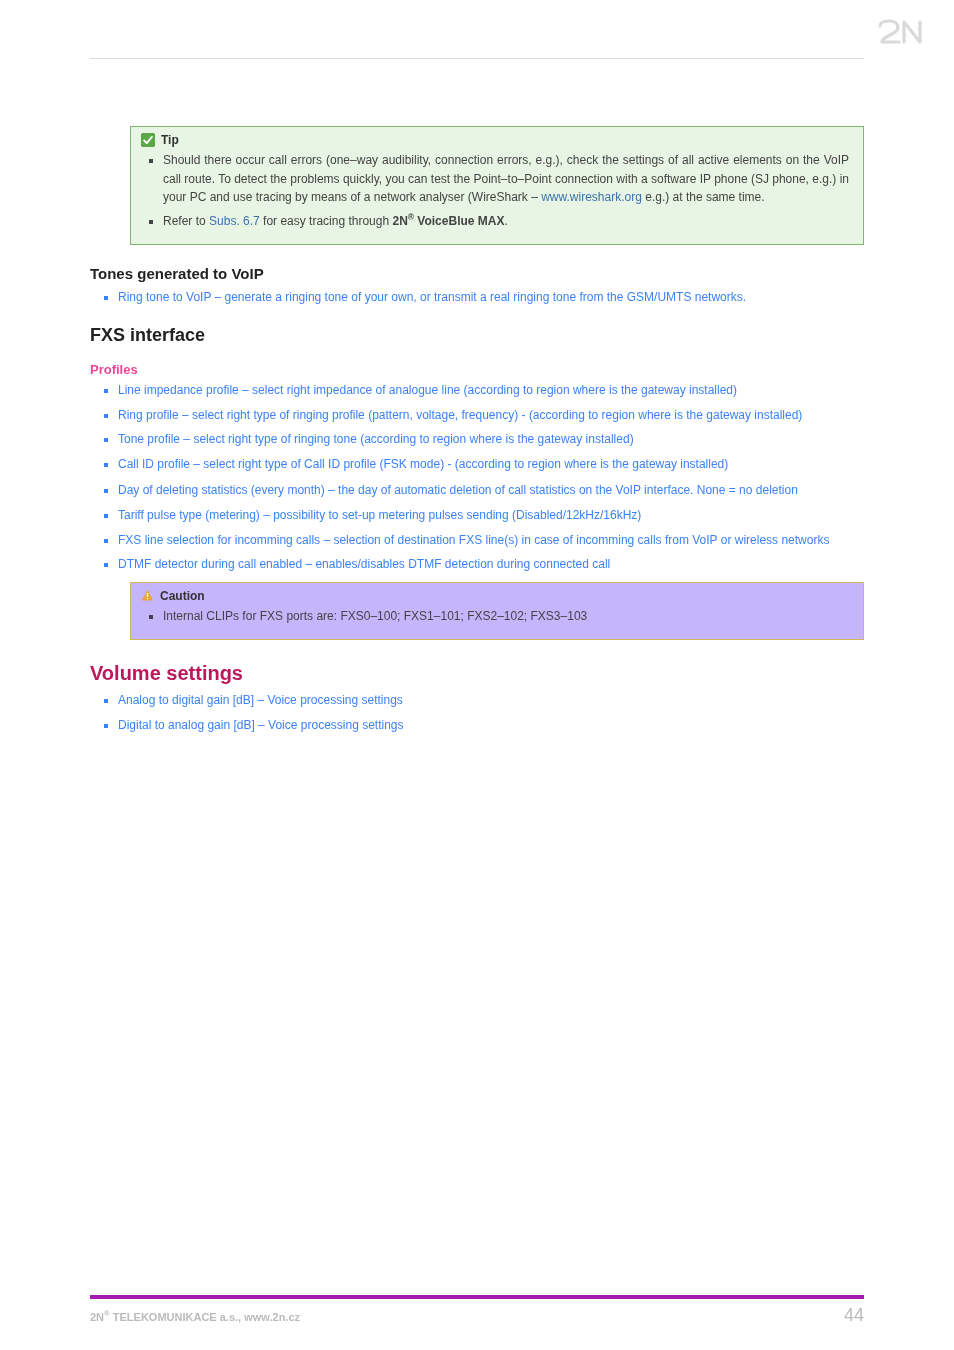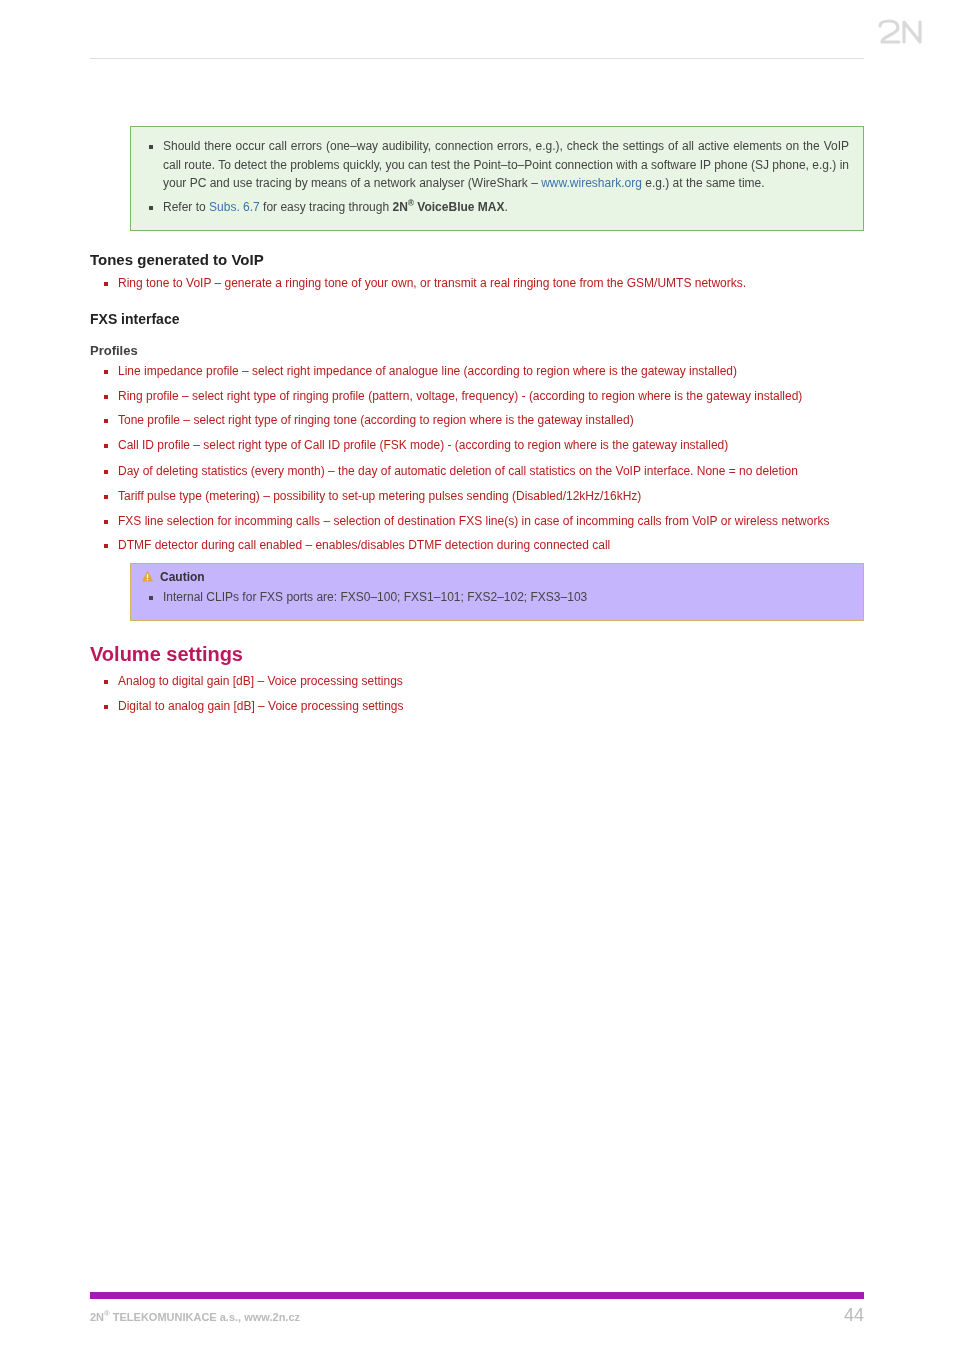--- a/index.html
+++ b/index.html
@@ -8,28 +8,28 @@
   .hr-top{position:absolute;top:58px;left:90px;right:90px;height:1px;background:#ddd;}
   .content{margin-top:90px;}
   .box{border:1.5px solid;padding:10px 14px;margin:0 0 20px 40px;}
   .box-tip{background:#e8f5e4;border-color:#7fb56c;}
   .box-caution{background:#c4b5fd;border-color:#d0b85a;}
   .box-title{font-size:12px;font-weight:bold;color:#333;display:flex;align-items:center;gap:6px;margin:-4px 0 4px -4px;}
   .box-content{font-size:12px;line-height:1.55;color:#444;text-align:justify;}
   .box ul{margin:0;padding-left:18px;}
   .box li{margin:0 0 4px 0;list-style:square;}
   h3.sec{font-size:15px;font-weight:bold;color:#222;margin:20px 0 6px 0;}
-  h3.sub{font-size:14px;font-weight:bold;color:#222;margin:18px 0 6px 0;}
-  h4.sub{font-size:13px;font-weight:bold;color:#404040;margin:16px 0 4px 0;}
+  h3.sub{font-size:18px;font-weight:bold;color:#222;margin:18px 0 6px 0;}
+  h4.sub{font-size:13px;font-weight:bold;color:#ec4899;margin:16px 0 4px 0;}
   h2.big{font-size:20px;font-weight:bold;color:#be185d;margin:22px 0 6px 0;}
   ul.main{margin:2px 0 8px 28px;padding:0;}
-  ul.main>li{list-style:square;font-size:12px;line-height:1.55;color:#b91c1c;text-align:justify;margin-bottom:6px;}
+  ul.main>li{list-style:square;font-size:12px;line-height:1.55;color:#3b82f6;text-align:justify;margin-bottom:6px;}
   a.lk{color:#3b73af;}
   .sup{font-size:70%;vertical-align:super;}
-  .footer{position:absolute;bottom:24px;left:90px;right:90px;border-top:7px solid #a21caf;padding-top:6px;display:flex;justify-content:space-between;align-items:baseline;}
+  .footer{position:absolute;bottom:24px;left:90px;right:90px;border-top:4px solid #a21caf;padding-top:6px;display:flex;justify-content:space-between;align-items:baseline;}
   .footer-text{font-size:11px;color:#bbb;font-weight:bold;}
   .footer-page{font-size:18px;color:#bbb;font-weight:normal;}
   svg.check{width:14px;height:14px;}
   svg.warn{width:13px;height:13px;}
 </style>
 </head>
 <body>
 
 <div class="page">
   <div class="logo">
@@ -38,20 +38,27 @@
         <path d="M4 8 C4 4 9 3 13 3 C18 3 22 5 22 10 C22 16 6 18 6 24 L23 24"></path>
         <path d="M28 24 L28 4 L44 24 L44 4"></path>
       </g>
     </svg>
   </div>
   <div class="hr-top"></div>
 
   <div class="content">
 
     <div class="box box-tip">
+      <div class="box-title">
+        <svg class="check" viewBox="0 0 16 16">
+          <rect x="0" y="0" width="16" height="16" rx="2" fill="#5aa648"></rect>
+          <path d="M3.5 8.5 L6.5 11.5 L12.5 4.5" stroke="#fff" stroke-width="2.2" fill="none" stroke-linecap="round" stroke-linejoin="round"></path>
+        </svg>
+        <span>Tip</span>
+      </div>
       <div class="box-content">
         <ul>
           <li>
             <span>Should there occur call errors (one–way audibility, connection errors, e.g.), check the settings of all active elements on the VoIP call route. To detect the problems quickly, you can test the Point–to–Point connection with a software IP phone (SJ phone, e.g.) in your PC and use tracing by means of a network analyser (WireShark – </span><a class="lk">www.wireshark.org</a><span> e.g.) at the same time.</span>
           </li>
           <li>
             <span>Refer to </span><a class="lk">Subs. 6.7</a><span> for easy tracing through </span><b><span>2N</span><span class="sup">®</span><span> VoiceBlue MAX</span></b><span>.</span>
           </li>
         </ul>
       </div>

